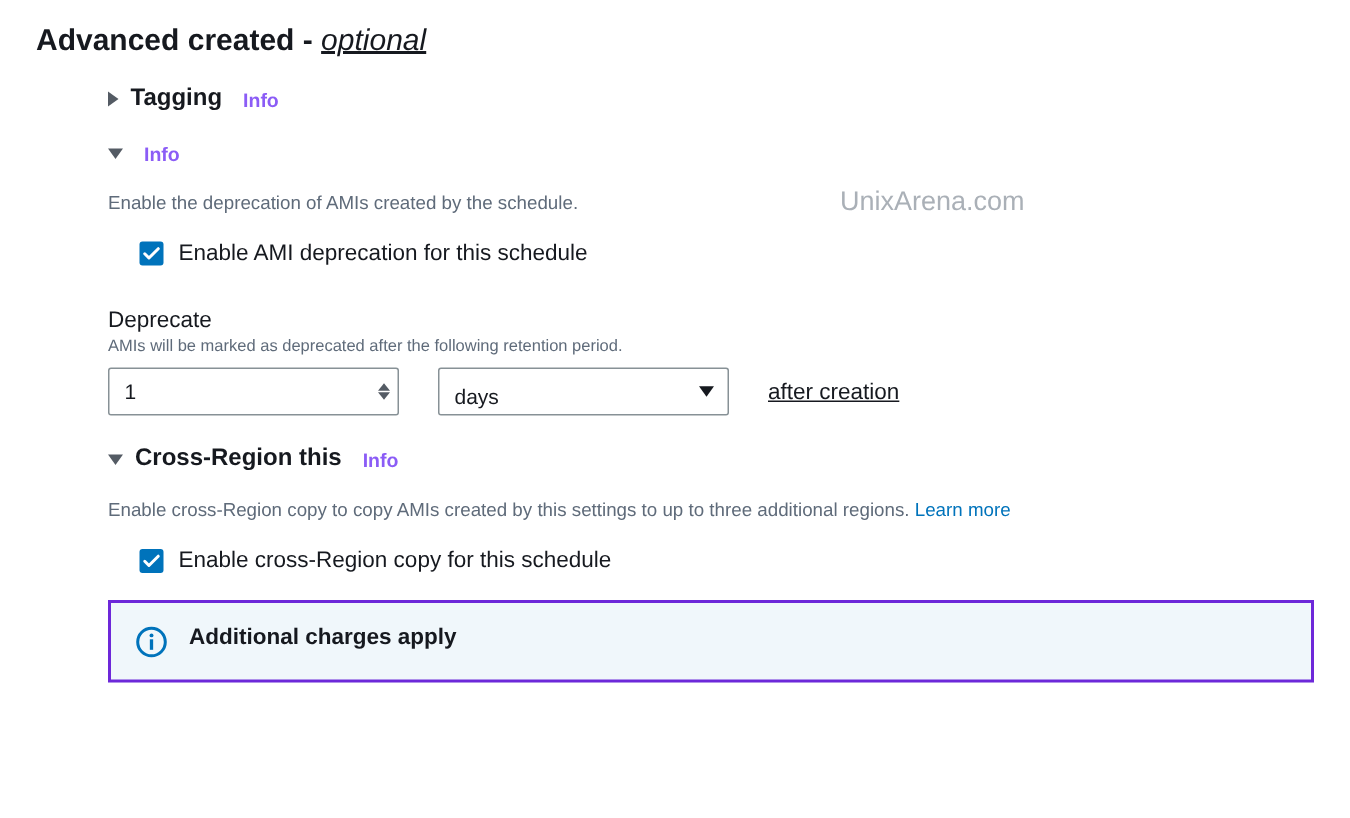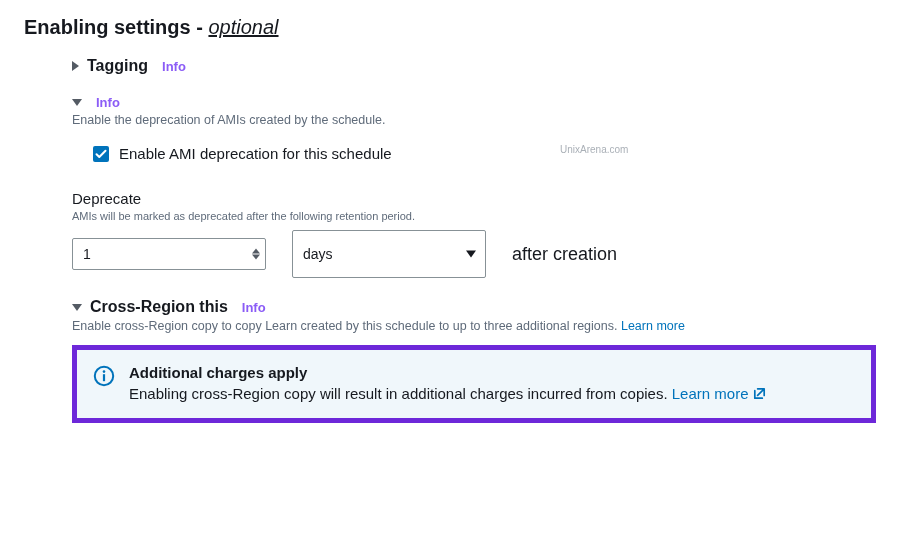--- a/index.html
+++ b/index.html
@@ -54,27 +54,27 @@
     .info-link {
       color: #8b5cf6;
       font-size: 13px;
       font-weight: 700;
       margin-left: 6px;
       cursor: pointer;
     }
     .section-desc {
       font-size: 12.5px;
       color: #5f6b7a;
-      margin-top: 3px;
+      margin-top: 18px;
     }
     .watermark {
       position: absolute;
       left: 560px;
-      top: 144px;
-      font-size: 10px;
+      top: 124px;
+      font-size: 18px;
       color: #aab0b7;
     }
     .checkbox-row {
       display: flex;
       align-items: center;
       gap: 10px;
       margin-top: 18px;
       margin-bottom: 18px;
       margin-left: 21px;
     }
@@ -146,52 +146,53 @@
       border-right: 4px solid transparent;
     }
     .stepper-up { border-bottom: 5px solid #545b64; }
     .stepper-down { border-top: 5px solid #545b64; }
     .select-wrap {
       position: relative;
       width: 194px;
     }
     .select-input {
       width: 100%;
-      height: 48px;
+      height: 32px;
       padding: 4px 30px 4px 10px;
       border: 1px solid #879196;
       border-radius: 2px;
       font-size: 14px;
       color: #16191f;
       background: #fff;
       cursor: pointer;
       display: flex;
-      align-items: center;
+      align-items: flex-end;
     }
     .select-caret {
       position: absolute;
       right: 10px;
       top: 50%;
       transform: translateY(-50%);
       width: 0; height: 0;
       border-left: 5px solid transparent;
       border-right: 5px solid transparent;
       border-top: 7px solid #16191f;
     }
     .suffix-text {
-      font-size: 18px;
-      color: #16191f;
+      font-size: 15px;
+      color: #16191f;
+      text-decoration: underline;
     }
     .learn-more {
       color: #0073bb;
       font-size: 12.5px;
       cursor: pointer;
     }
     .alert {
-      border: 5px solid #6d28d9;
+      border: 2px solid #6d28d9;
       background: #f0f7fb;
       padding: 14px 16px;
       display: flex;
       gap: 14px;
       align-items: flex-start;
       margin-top: 12px;
     }
     .alert-icon {
       width: 22px;
       height: 22px;
@@ -219,21 +220,21 @@
       display: inline-block;
       vertical-align: -2px;
       margin-left: 4px;
     }
     .ext-icon svg { width: 15px; height: 15px; }
   </style>
 </head>
 <body>
 
 <h1 class="page-title">
-  <span>Enabling settings - </span><span class="optional">optional</span>
+  <span>Advanced created - </span><span class="optional">optional</span>
 </h1>
 
 <div class="watermark">UnixArena.com</div>
 
 <div class="section">
   <div class="section-header">
     <span class="caret caret-right"></span>
     <span class="section-title">Tagging</span>
     <span class="info-link">Info</span>
   </div>
@@ -277,35 +278,37 @@
   </div>
 </div>
 
 <div class="section">
   <div class="section-header">
     <span class="caret caret-down"></span>
     <span class="section-title">Cross-Region this</span>
     <span class="info-link">Info</span>
   </div>
   <div class="section-desc">
-    <span>Enable cross-Region copy to copy Learn created by this schedule to up to three additional regions. </span><span class="learn-more">Learn more</span>
-  </div>
-
+    <span>Enable cross-Region copy to copy AMIs created by this settings to up to three additional regions. </span><span class="learn-more">Learn more</span>
+  </div>
+
+  <div class="checkbox-row">
+    <div class="checkbox">
+      <svg viewBox="0 0 12 12">
+          <path d="M1.5 6.2 L4.3 9 L10.5 2.8" stroke="#fff" stroke-width="2" fill="none" stroke-linecap="round" stroke-linejoin="round"></path>
+        </svg>
+    </div>
+    <span class="checkbox-label">Enable cross-Region copy for this schedule</span>
+  </div>
 
   <div class="alert">
     <div class="alert-icon">
       <svg viewBox="0 0 22 22">
         <circle cx="11" cy="11" r="9.2" fill="none" stroke="#0073bb" stroke-width="2"></circle>
         <circle cx="11" cy="6.6" r="1.3" fill="#0073bb"></circle>
         <rect x="9.9" y="9.2" width="2.2" height="7" fill="#0073bb"></rect>
       </svg>
     </div>
     <div class="alert-body">
       <div class="alert-title">Additional charges apply</div>
-      <div class="alert-text">
-        <span>Enabling cross-Region copy will result in additional charges incurred from copies. </span><span class="learn-more-lg"><span>Learn more</span><span class="ext-icon"><svg viewBox="0 0 16 16">
-                <path d="M6 3 H13 V10 M13 3 L6 10" stroke="#0073bb" stroke-width="1.8" fill="none" stroke-linecap="round" stroke-linejoin="round"></path>
-                <path d="M11 13 H3 V5" stroke="#0073bb" stroke-width="1.8" fill="none" stroke-linecap="round" stroke-linejoin="round"></path>
-              </svg></span></span>
-      </div>
     </div>
   </div>
 </div>
 
 </body></html>

